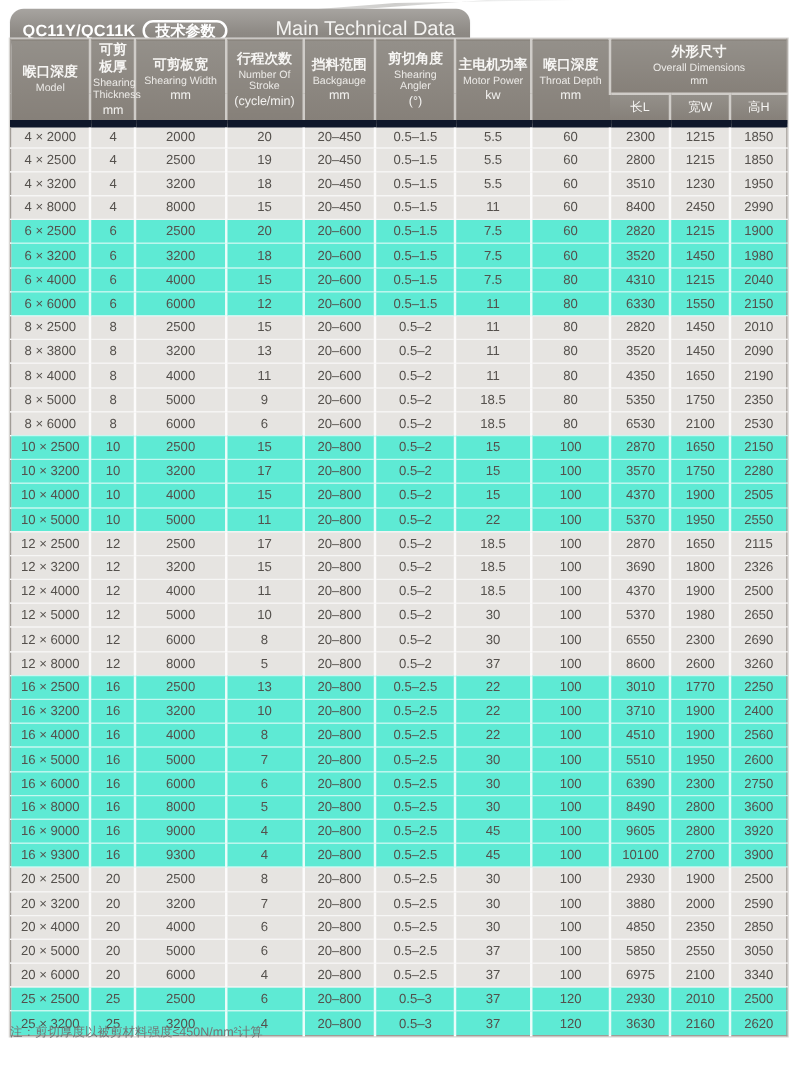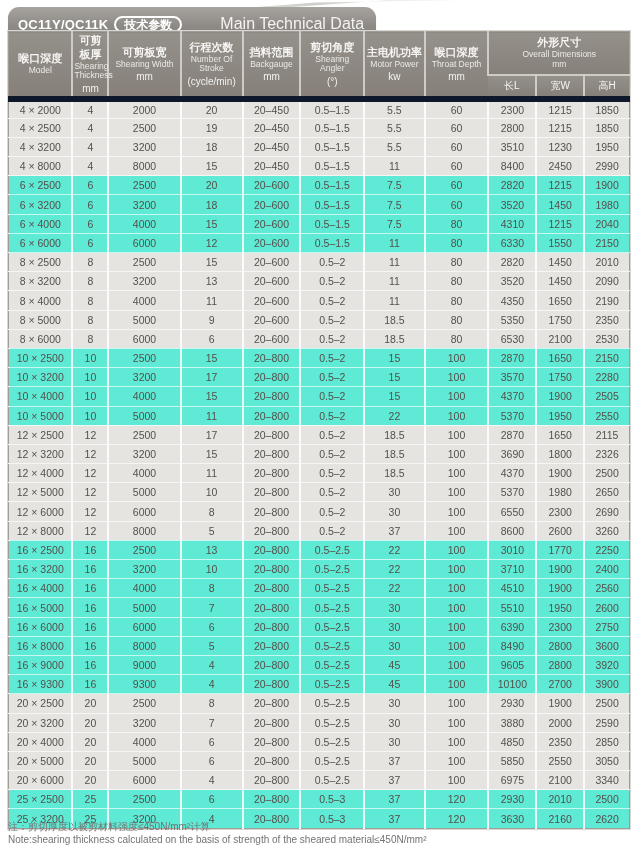--- a/index.html
+++ b/index.html
@@ -270,21 +270,21 @@
         <td>15</td>
         <td>20–600</td>
         <td>0.5–2</td>
         <td>11</td>
         <td>80</td>
         <td>2820</td>
         <td>1450</td>
         <td>2010</td>
       </tr>
       <tr class="band0">
-        <td>8 × 3200</td>
+        <td>8 × 3800</td>
         <td>8</td>
         <td>3200</td>
         <td>13</td>
         <td>20–600</td>
         <td>0.5–2</td>
         <td>11</td>
         <td>80</td>
         <td>3520</td>
         <td>1450</td>
         <td>2090</td>
@@ -651,14 +651,13 @@
         <td>120</td>
         <td>3630</td>
         <td>2160</td>
         <td>2620</td>
       </tr>
     </tbody>
 </table>
 
 <div class="note">
   <div class="zh">注：剪切厚度以被剪材料强度≤450N/mm²计算</div>
-  <div class="en">Note:shearing thickness calculated on the basis of strength of the sheared material≤450N/mm²</div>
 </div>
 
 </body></html>

